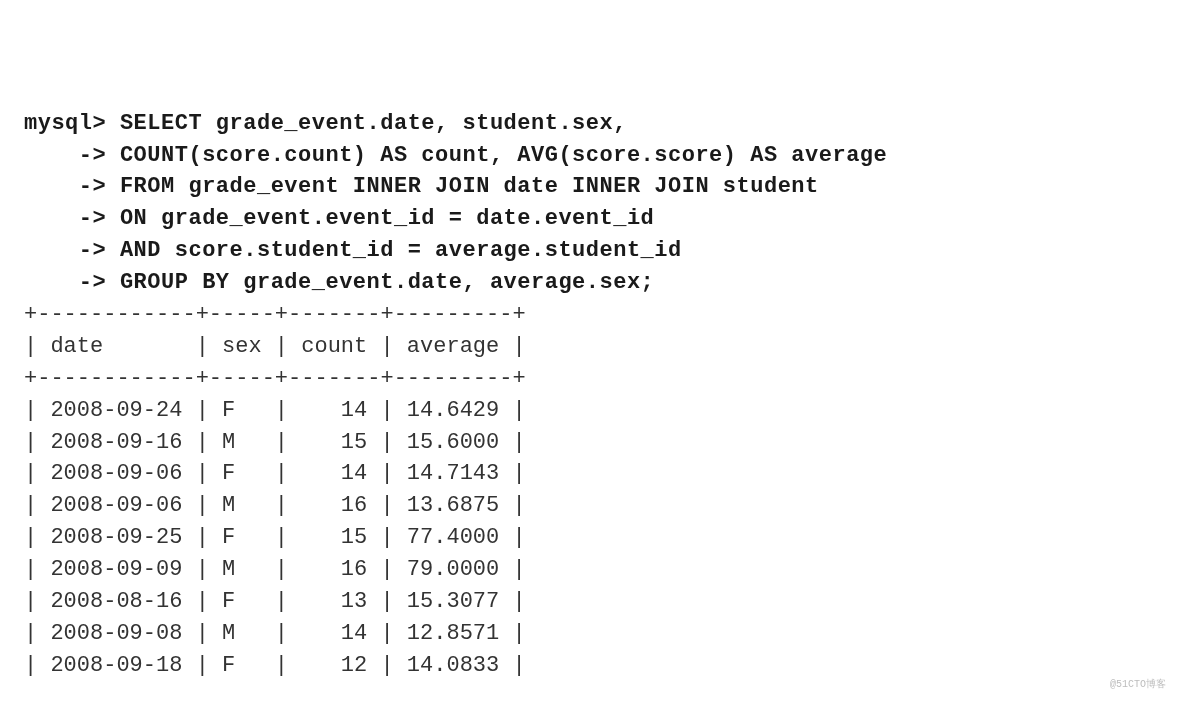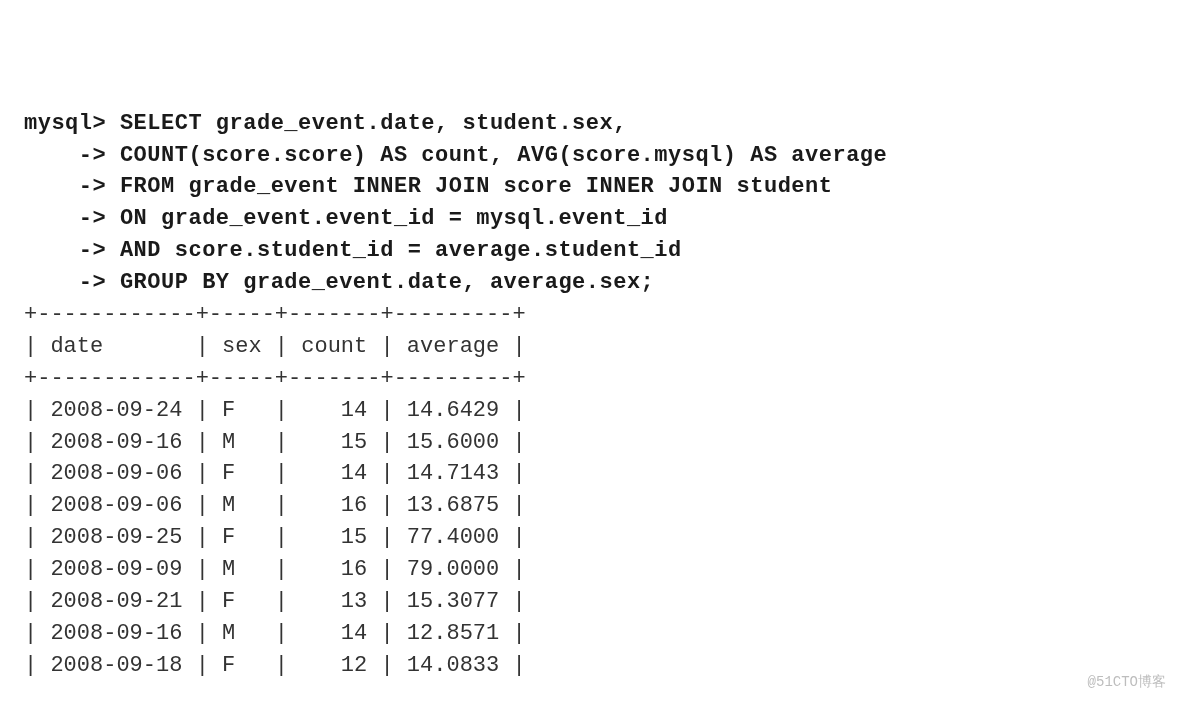--- a/index.html
+++ b/index.html
@@ -12,44 +12,44 @@
     background: #fff;
     white-space: pre;
   }
   .query-block { font-weight: bold; color: #1a1a1a; letter-spacing: 0.5px; }
   .prompt { font-weight: bold; }
   .result-block { font-weight: normal; color: #333; }
   .watermark {
     position: fixed;
     right: 18px;
     bottom: 10px;
-    font-size: 14px;
+    font-size: 10px;
     color: #bdbdbd;
     font-weight: normal;
     letter-spacing: 0;
     white-space: nowrap;
   }
 </style>
 </head>
 <body>
 
 
 <div class="query-block"><span class="prompt">mysql&gt;</span> <span>SELECT grade_event.date, student.sex,</span>
-<span class="prompt">    -&gt;</span> <span>COUNT(score.score) AS count, AVG(score.mysql) AS average</span>
-<span class="prompt">    -&gt;</span> <span>FROM grade_event INNER JOIN score INNER JOIN student</span>
-<span class="prompt">    -&gt;</span> <span>ON grade_event.event_id = mysql.event_id</span>
+<span class="prompt">    -&gt;</span> <span>COUNT(score.count) AS count, AVG(score.score) AS average</span>
+<span class="prompt">    -&gt;</span> <span>FROM grade_event INNER JOIN date INNER JOIN student</span>
+<span class="prompt">    -&gt;</span> <span>ON grade_event.event_id = date.event_id</span>
 <span class="prompt">    -&gt;</span> <span>AND score.student_id = average.student_id</span>
 <span class="prompt">    -&gt;</span> <span>GROUP BY grade_event.date, average.sex;</span></div><div class="result-block"><span>+------------+-----+-------+---------+</span>
 <span>| date       | sex | count | average |</span>
 <span>+------------+-----+-------+---------+</span>
 <span>| 2008-09-24 | F   |    14 | 14.6429 |</span>
 <span>| 2008-09-16 | M   |    15 | 15.6000 |</span>
 <span>| 2008-09-06 | F   |    14 | 14.7143 |</span>
 <span>| 2008-09-06 | M   |    16 | 13.6875 |</span>
 <span>| 2008-09-25 | F   |    15 | 77.4000 |</span>
 <span>| 2008-09-09 | M   |    16 | 79.0000 |</span>
-<span>| 2008-09-21 | F   |    13 | 15.3077 |</span>
-<span>| 2008-09-16 | M   |    14 | 12.8571 |</span>
+<span>| 2008-08-16 | F   |    13 | 15.3077 |</span>
+<span>| 2008-09-08 | M   |    14 | 12.8571 |</span>
 <span>| 2008-09-18 | F   |    12 | 14.0833 |</span></div>
 
 <div class="watermark">@51CTO博客</div>
 
 
 
 </body></html>

